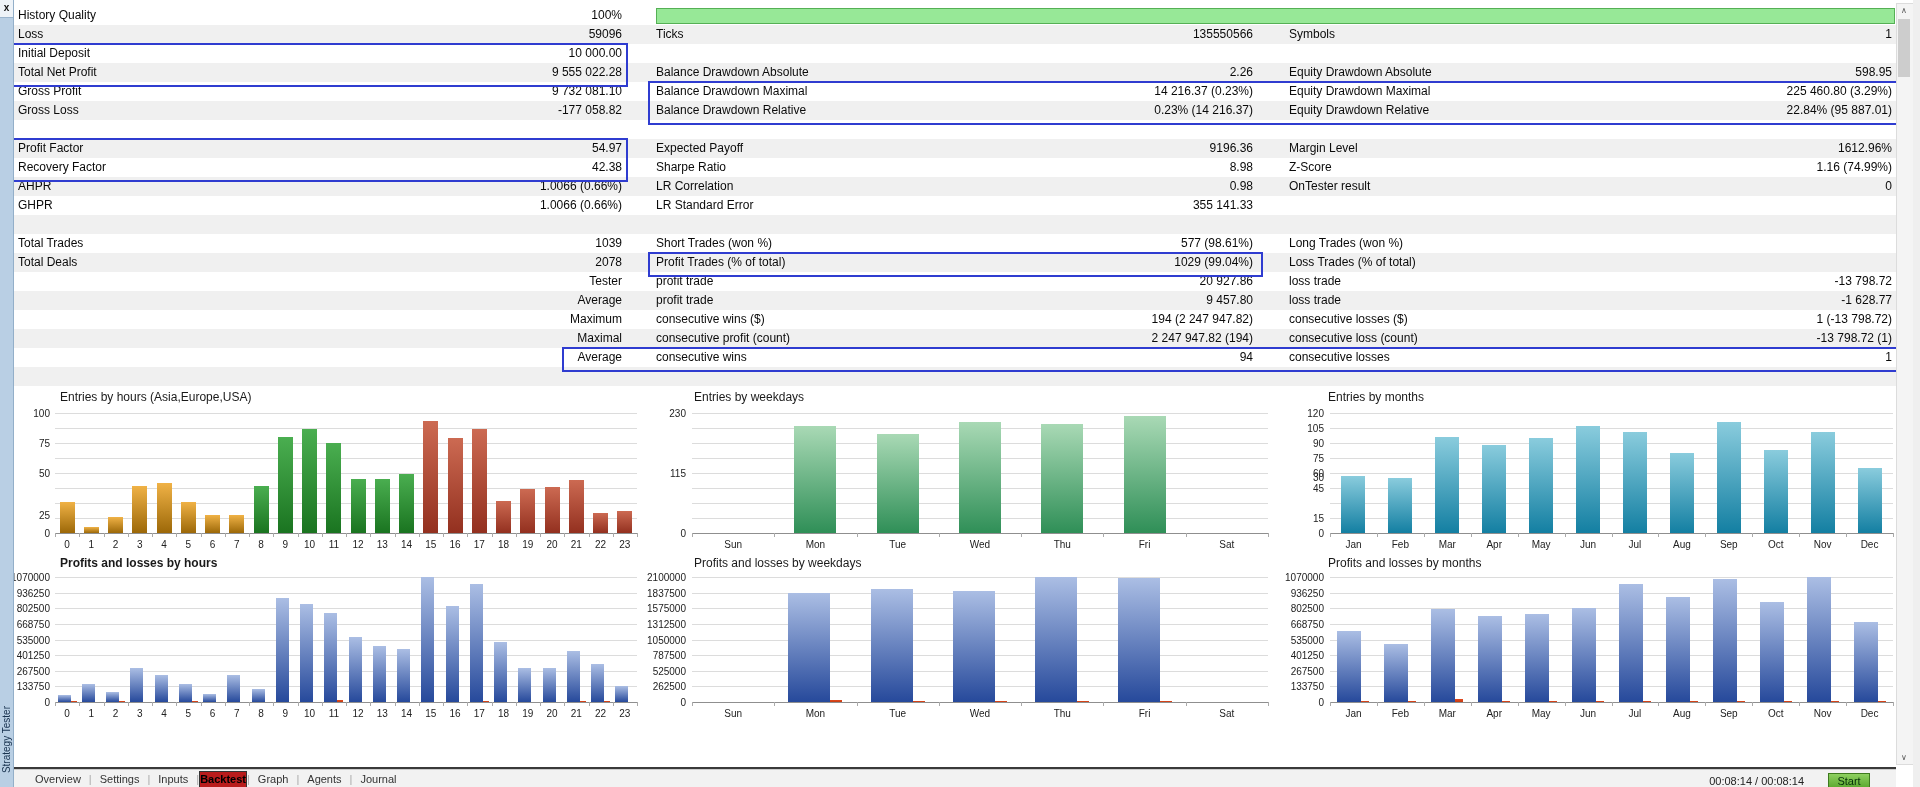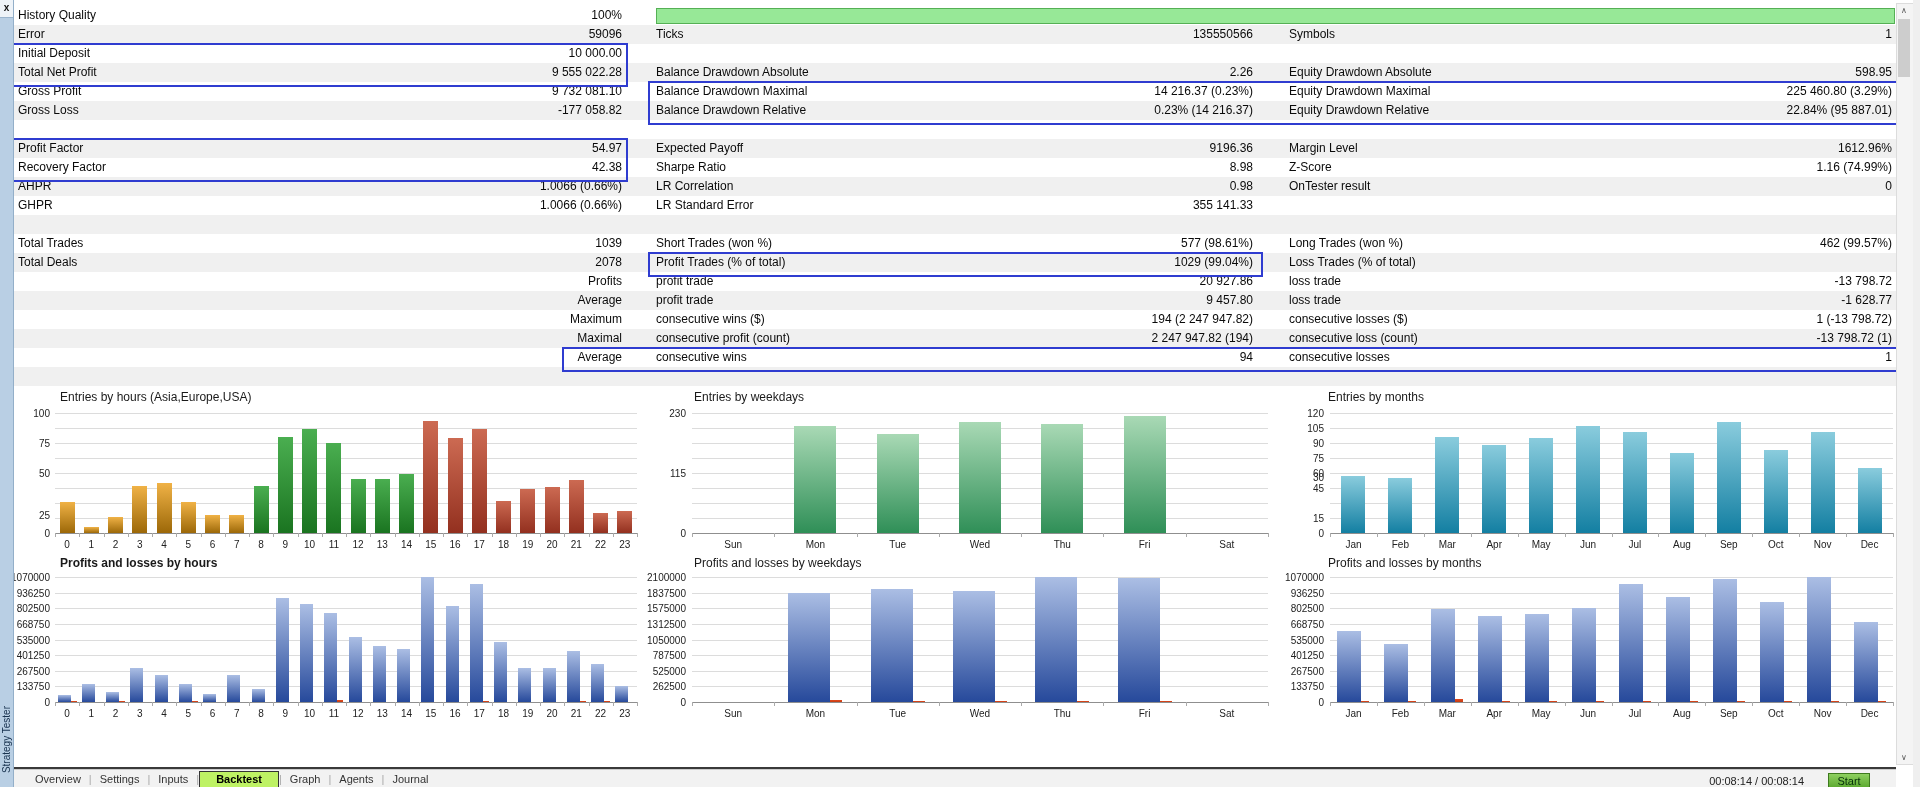--- a/index.html
+++ b/index.html
@@ -33,39 +33,39 @@
   .xlab{position:absolute;width:36px;font-size:10px;color:#222;text-align:center;white-space:nowrap;}
   .gl{position:absolute;height:1px;background:#dcdcdc;}
   .gl0{background:#8f8f8f;}
   .xtick{position:absolute;width:1px;height:4px;background:#aaaaaa;}
   .bar{position:absolute;}
   
   .dark-line{position:absolute;left:13px;top:767px;width:1883px;height:2px;background:#3a3a3a;}
   .bottombar{position:absolute;left:13px;top:769px;width:1883px;height:18px;background:#f2f2f2;border-top:1px solid #cccccc;z-index:20;}
   .tabs{position:absolute;left:14px;top:0;height:18px;display:flex;align-items:center;}
   .tab{font-size:11px;color:#333;padding:0 8px;line-height:15px;cursor:pointer;white-space:nowrap;}
-  .tab.active{background:#bef264;border:1px solid #333;font-weight:bold;color:#000;padding:0 16px;}
+  .tab.active{background:#b91c1c;border:1px solid #333;font-weight:bold;color:#000;padding:0 0;}
   .tabsep{color:#aaaaaa;font-size:11px;}
   .statusright{position:absolute;right:26px;top:1px;height:20px;display:flex;align-items:center;gap:24px;}
   .time{font-size:11px;color:#222;white-space:nowrap;}
   .start{width:42px;height:16px;font-family:"Liberation Sans",sans-serif;font-size:11px;line-height:14px;color:#05300a;background:linear-gradient(#8ed060,#5aa82e);border:1px solid #3e7a1e;cursor:pointer;padding:0;}
 </style>
 </head>
 <body>
 
 <div class="root">
 
   <div id="stats">
       <div class="srow" style="top: 6px; background: rgb(255, 255, 255);">
         <span class="cl1">History Quality</span>
         <span class="cv1">100%</span>
         <div class="progress" style="background: rgb(151, 232, 151); border: 1px solid rgb(85, 176, 85);"></div>
       </div>
       <div class="srow" style="top: 25px; background: rgb(240, 240, 240);">
-        <span class="cl1">Error</span>
+        <span class="cl1">Loss</span>
         <span class="cv1">59096</span>
         <span class="cl2">Ticks</span>
         <span class="cv2">135550566</span>
         <span class="cl3">Symbols</span>
         <span class="cv3">1</span>
       </div>
       <div class="srow" style="top: 44px; background: rgb(255, 255, 255);">
         <span class="cl1">Initial Deposit</span>
         <span class="cv1">10 000.00</span>
       </div>
@@ -124,31 +124,30 @@
         <span class="cl2">LR Standard Error</span>
         <span class="cv2">355 141.33</span>
       </div>
       <div class="srow" style="top: 215px; background: rgb(240, 240, 240);"></div>
       <div class="srow" style="top: 234px; background: rgb(255, 255, 255);">
         <span class="cl1">Total Trades</span>
         <span class="cv1">1039</span>
         <span class="cl2">Short Trades (won %)</span>
         <span class="cv2">577 (98.61%)</span>
         <span class="cl3">Long Trades (won %)</span>
-        <span class="cv3">462 (99.57%)</span>
       </div>
       <div class="srow" style="top: 253px; background: rgb(240, 240, 240);">
         <span class="cl1">Total Deals</span>
         <span class="cv1">2078</span>
         <span class="cl2">Profit Trades (% of total)</span>
         <span class="cv2">1029 (99.04%)</span>
         <span class="cl3">Loss Trades (% of total)</span>
       </div>
       <div class="srow" style="top: 272px; background: rgb(255, 255, 255);">
-        <span class="cv1">Profits</span>
+        <span class="cv1">Tester</span>
         <span class="cl2">profit trade</span>
         <span class="cv2">20 927.86</span>
         <span class="cl3">loss trade</span>
         <span class="cv3">-13 798.72</span>
       </div>
       <div class="srow" style="top: 291px; background: rgb(240, 240, 240);">
         <span class="cv1">Average</span>
         <span class="cl2">profit trade</span>
         <span class="cv2">9 457.80</span>
         <span class="cl3">loss trade</span>

